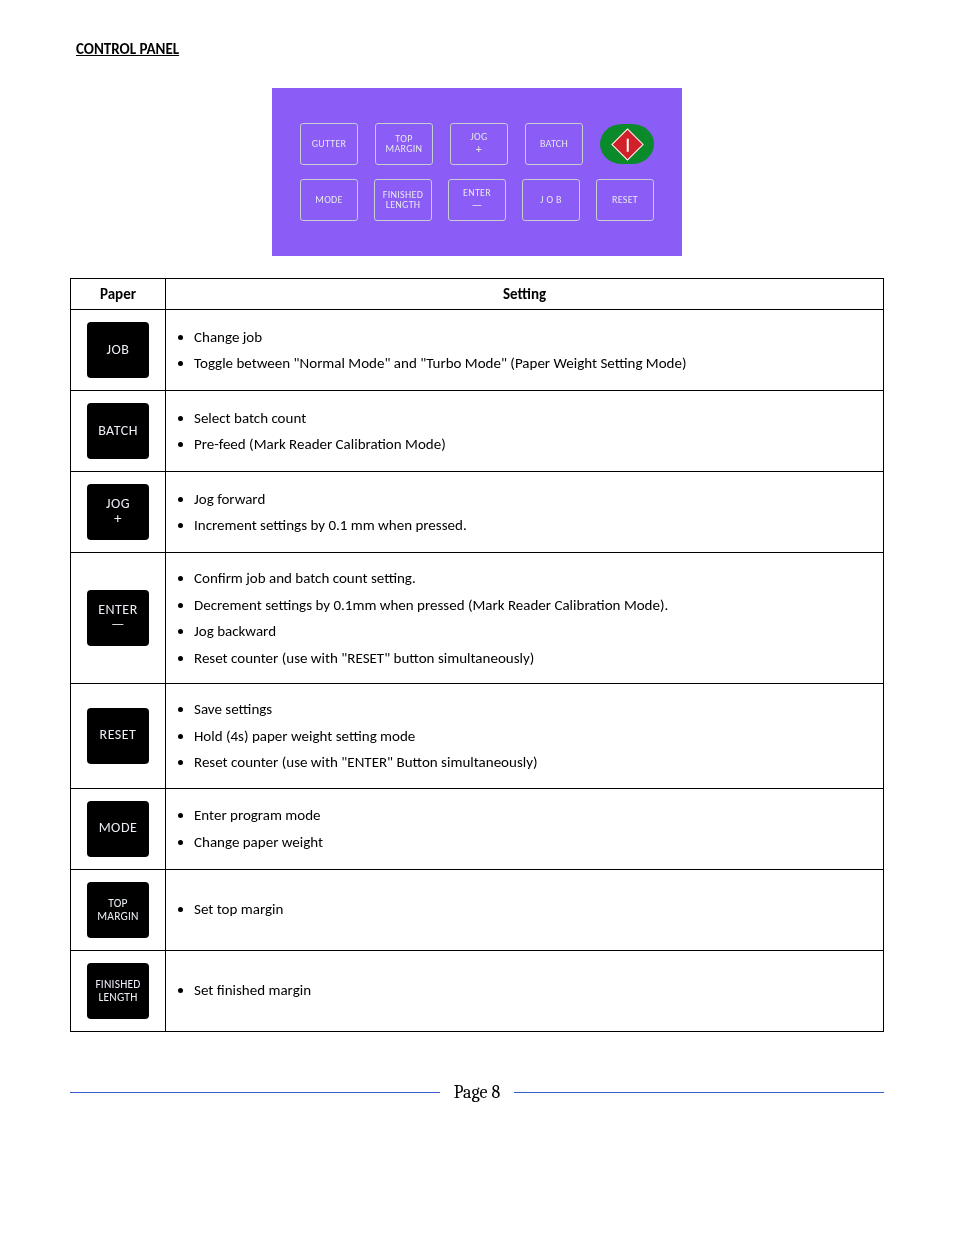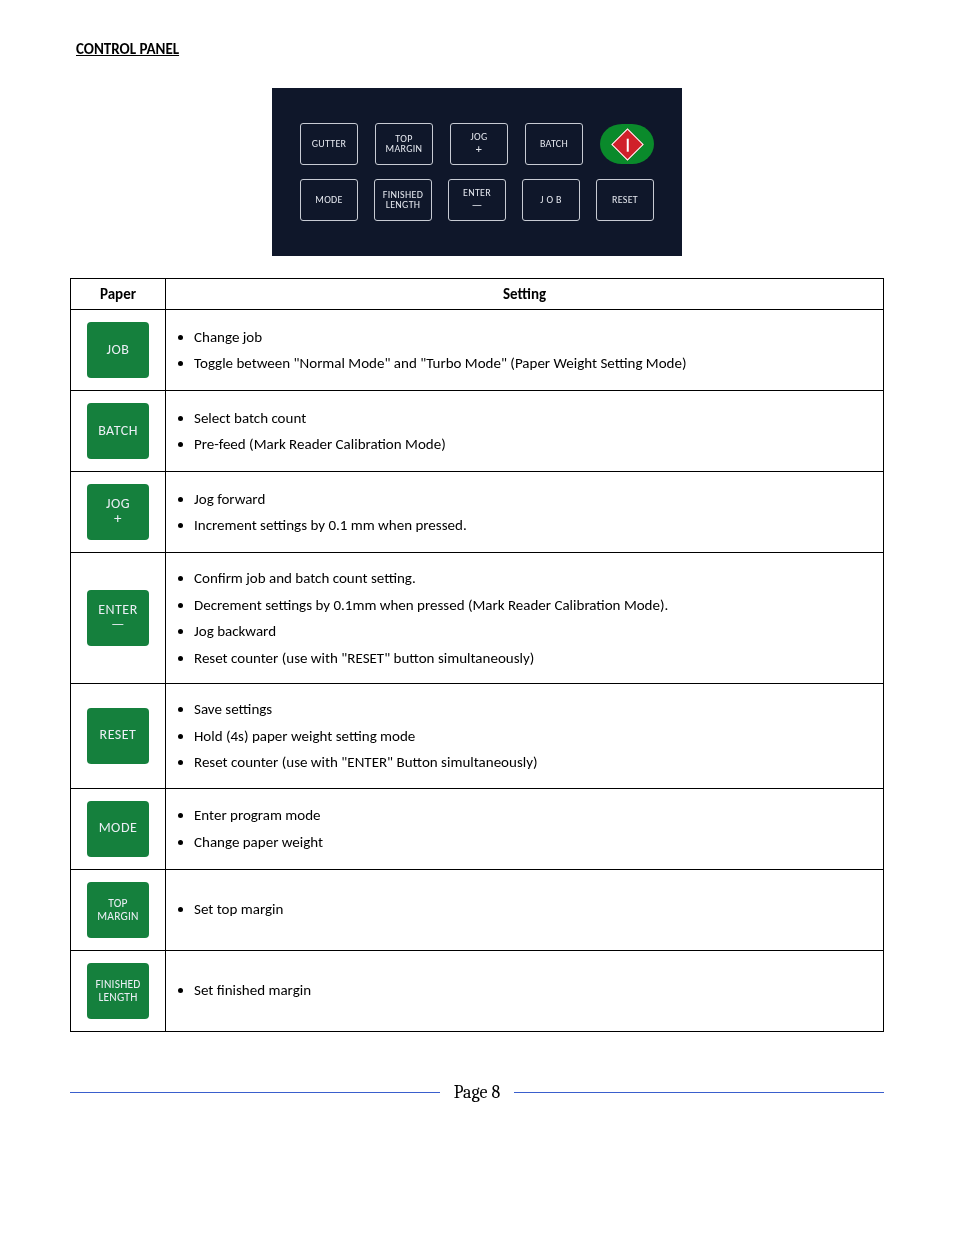--- a/index.html
+++ b/index.html
@@ -19,21 +19,21 @@
   .section-title {
     font-weight: bold;
     text-decoration: underline;
     font-size: 15px;
     margin-bottom: 30px;
     margin-left: 6px;
   }
   .panel-illustration {
     width: 410px;
     margin: 0 auto 22px auto;
-    background: #0f172a;
+    background: #8b5cf6;
     padding: 35px 28px;
     box-sizing: border-box;
   }
   .panel-row {
     display: flex;
     justify-content: space-between;
     align-items: center;
     gap: 10px;
   }
   .panel-row + .panel-row { margin-top: 14px; }
@@ -94,21 +94,21 @@
     width: 82px;
     text-align: center;
     padding: 12px 6px;
   }
   table.keys td.func-cell {
     padding: 8px 8px 8px 0;
   }
   .key-btn {
     width: 62px;
     height: 56px;
-    background: #15803d;
+    background: #000000;
     border-radius: 4px;
     display:flex;
     flex-direction:column;
     align-items:center;
     justify-content:center;
     color:#ebeef5;
     font-size:14px;
     letter-spacing:0.5px;
     margin: 0 auto;
     line-height:1.05;

